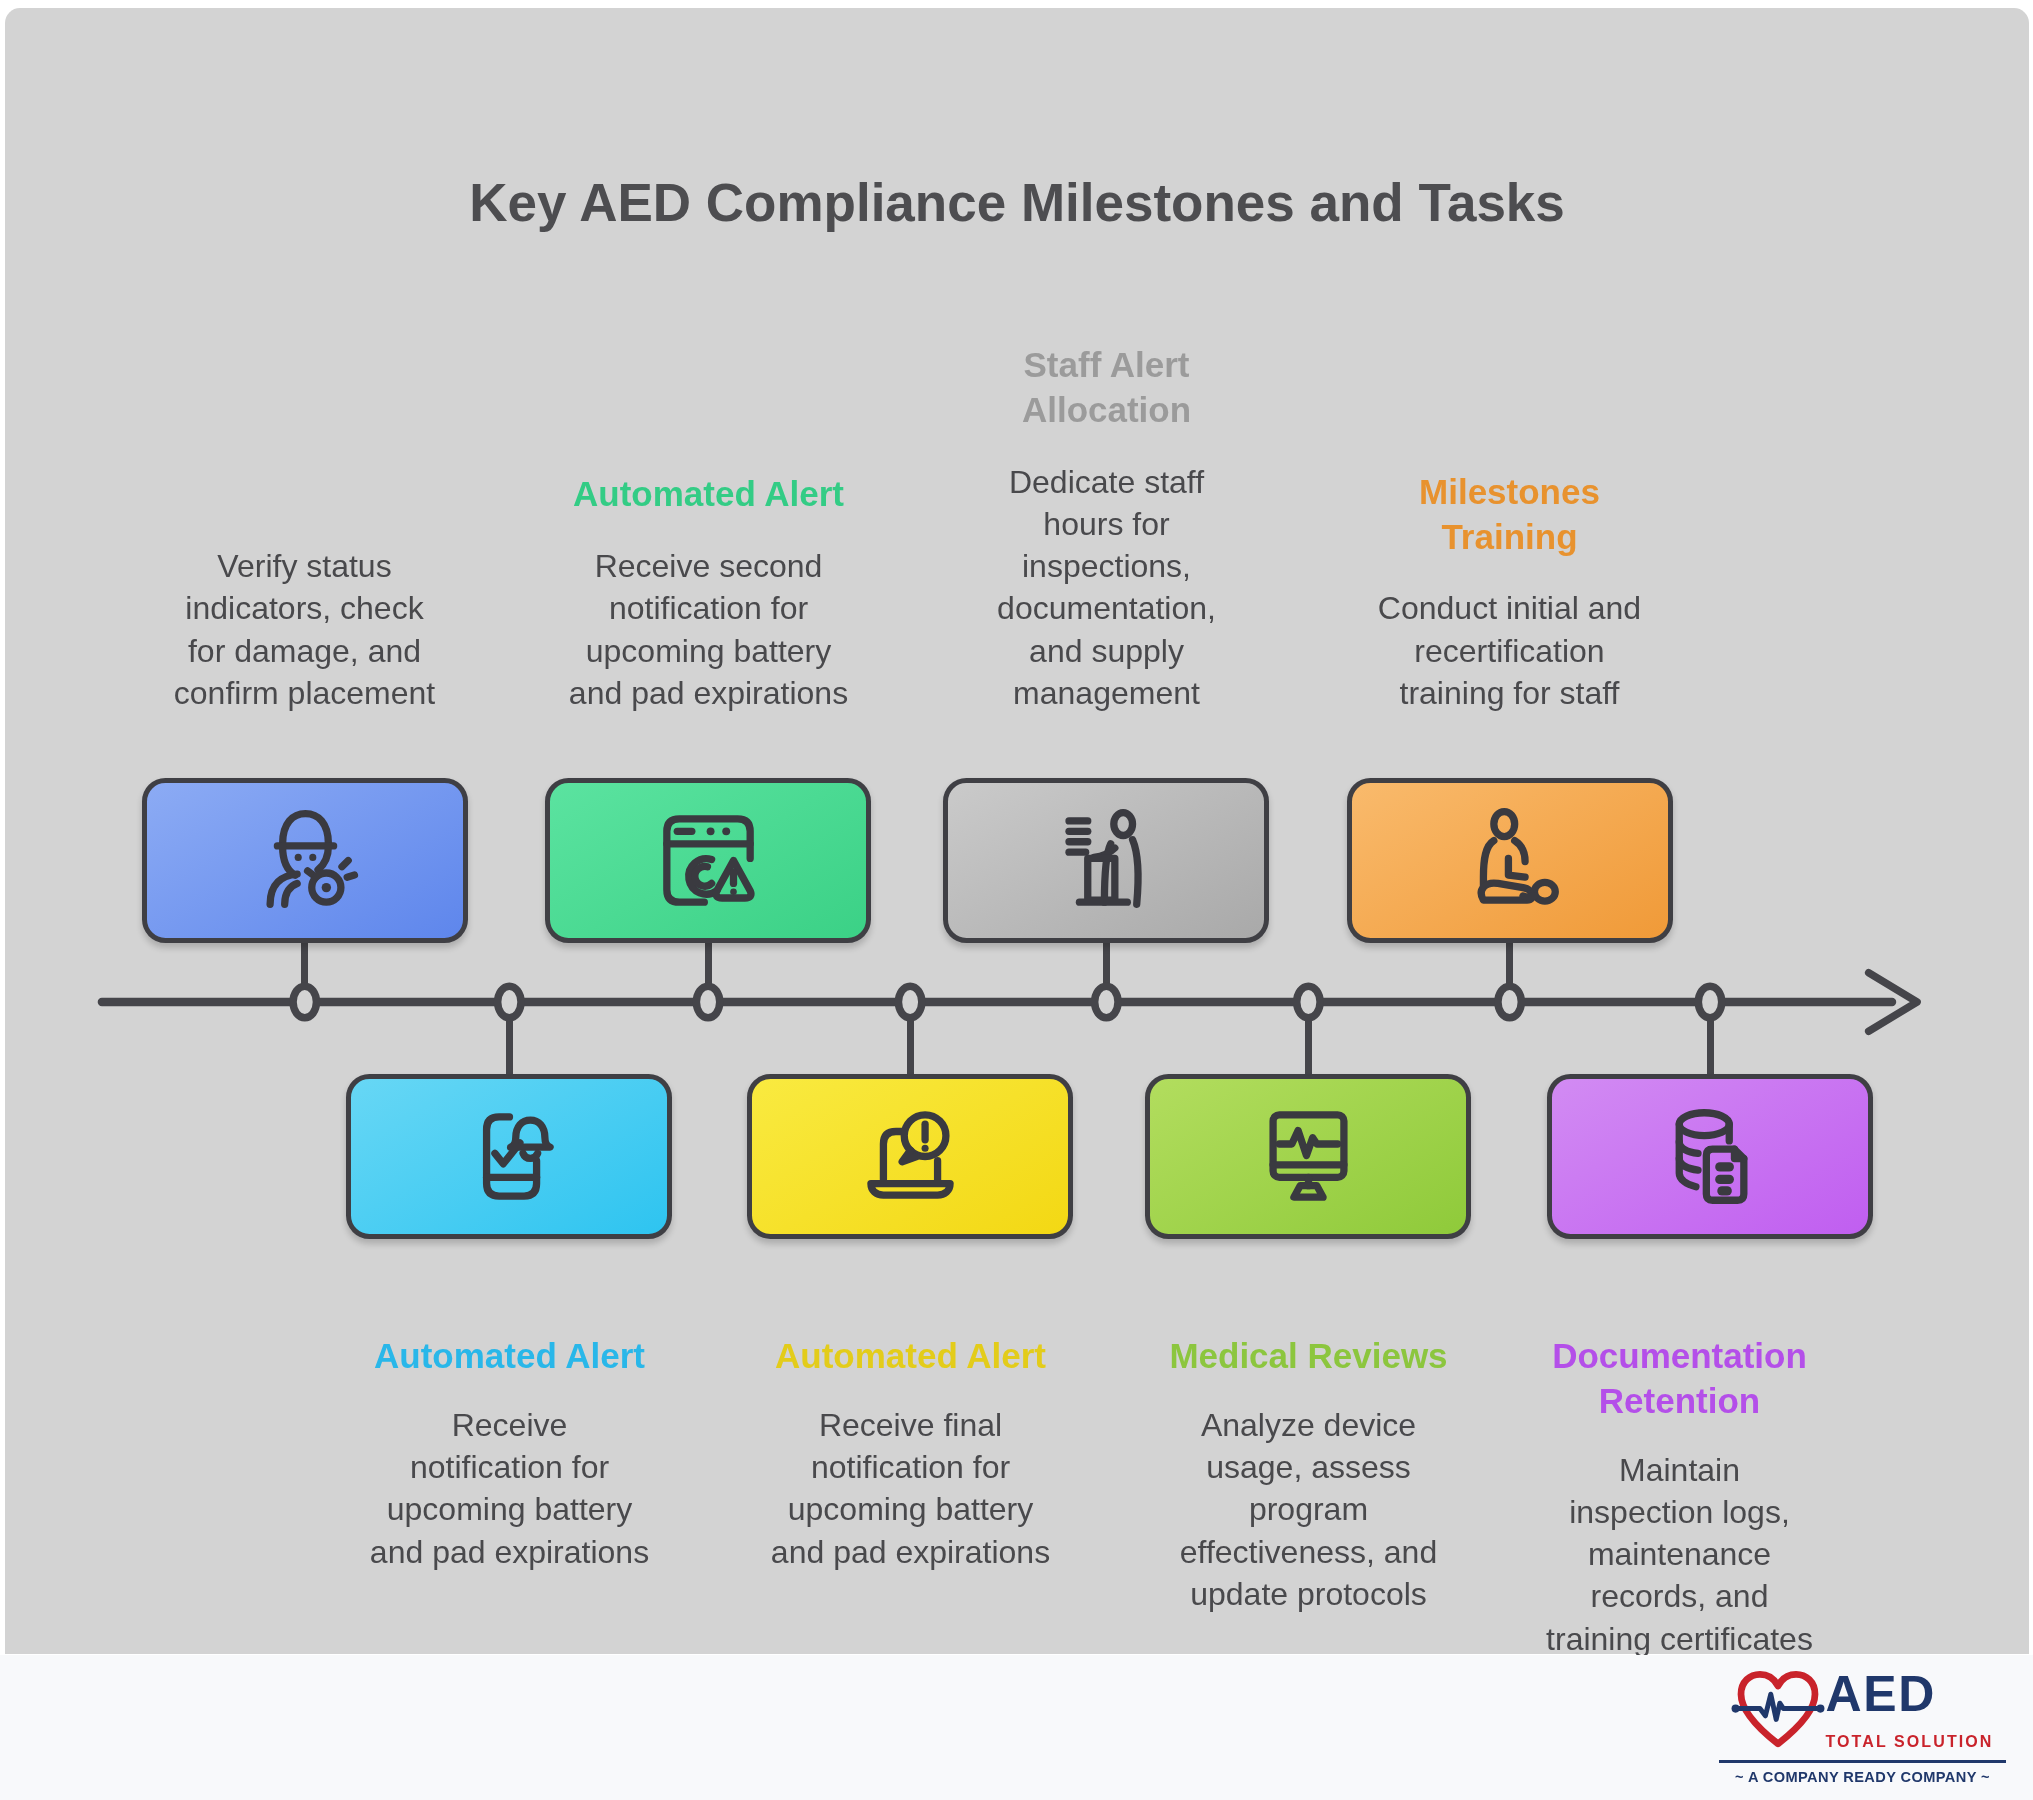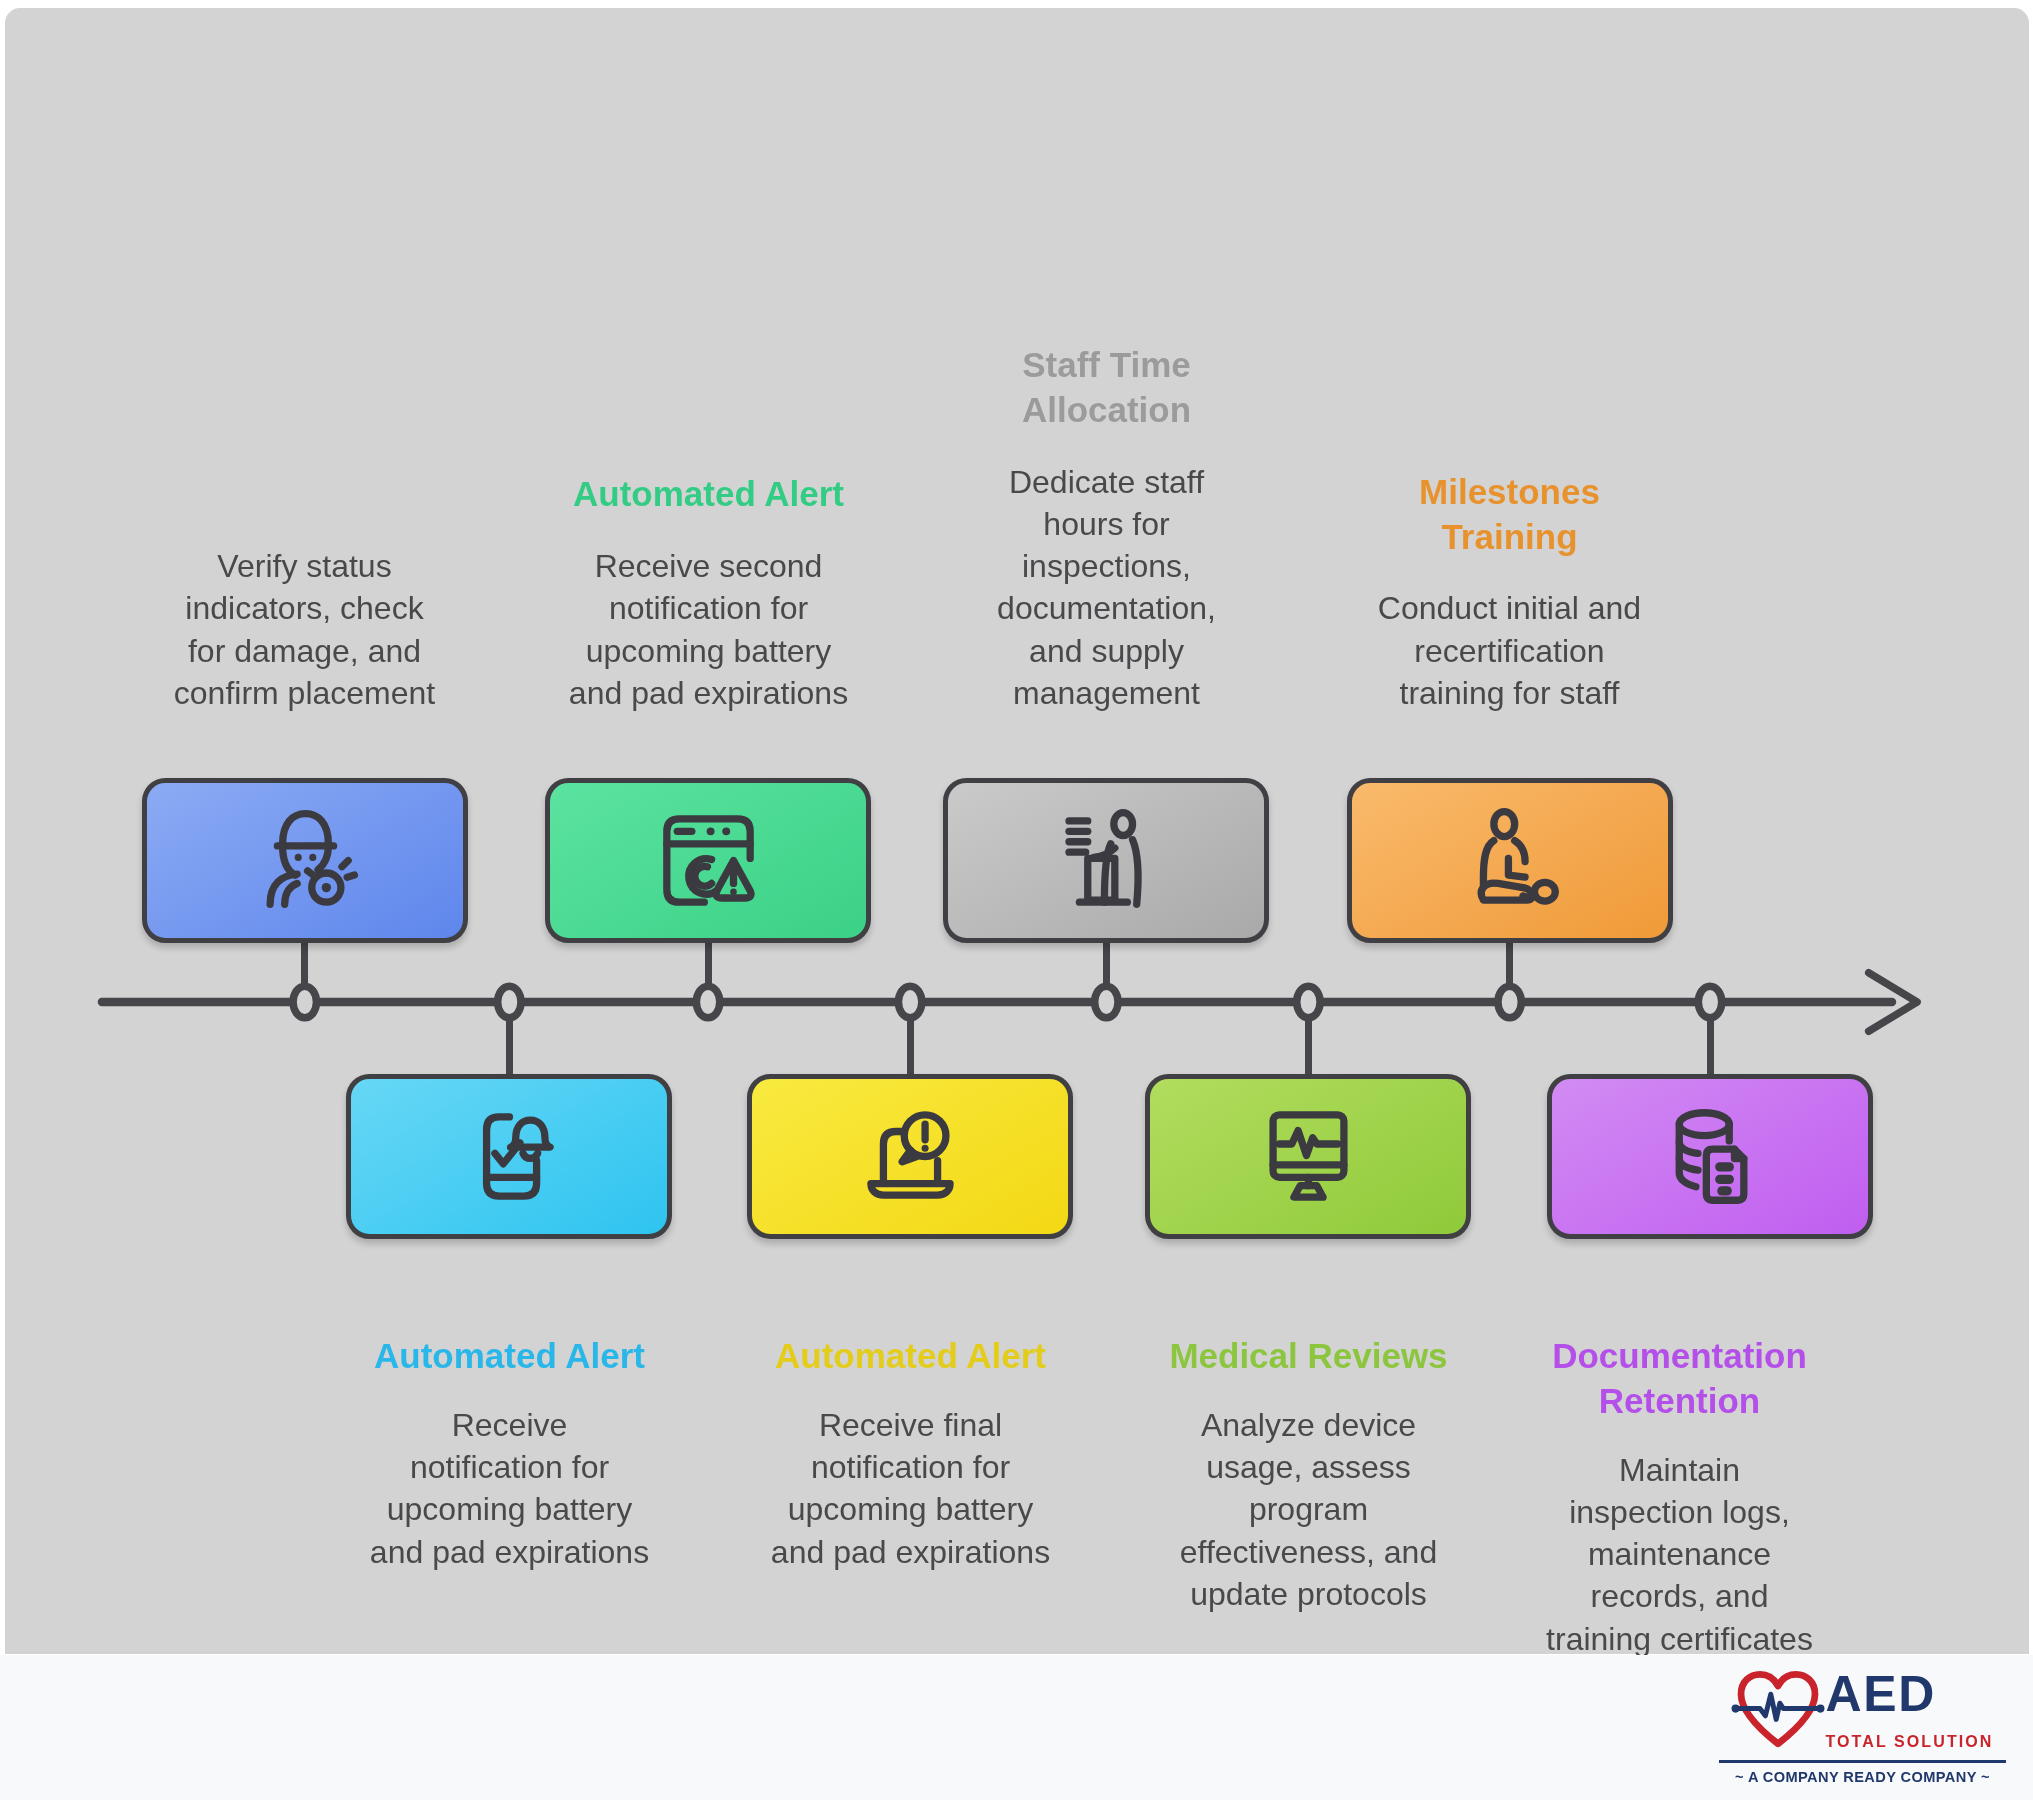--- a/index.html
+++ b/index.html
@@ -69,36 +69,37 @@
     font-size:14.6px;font-weight:700;color:var(--navy);margin-top:5.8px;
     letter-spacing:0.4px;white-space:nowrap;
   }
 </style>
 </head>
 <body>
 
 <div id="canvas">
   <div id="panel"></div>
 
+  <div class="title">Key AED Compliance Milestones and Tasks</div>
 
   <div class="labelblock top tl1" style="--accent: #4377f1;">
     <div class="mdesc">Verify status
 indicators, check
 for damage, and
 confirm placement</div>
   </div>
   <div class="labelblock top tl3" style="--accent: #33cc85;">
     <div class="mtitle">Automated Alert</div>
     <div class="mdesc">Receive second
 notification for
 upcoming battery
 and pad expirations</div>
   </div>
   <div class="labelblock top tl5" style="--accent: #9b9b9b;">
-    <div class="mtitle">Staff Time
+    <div class="mtitle">Staff Alert
 Allocation</div>
     <div class="mdesc">Dedicate staff
 hours for
 inspections,
 documentation,
 and supply
 management</div>
   </div>
   <div class="labelblock top tl7" style="--accent: #e8922e;">
     <div class="mtitle">Milestones

